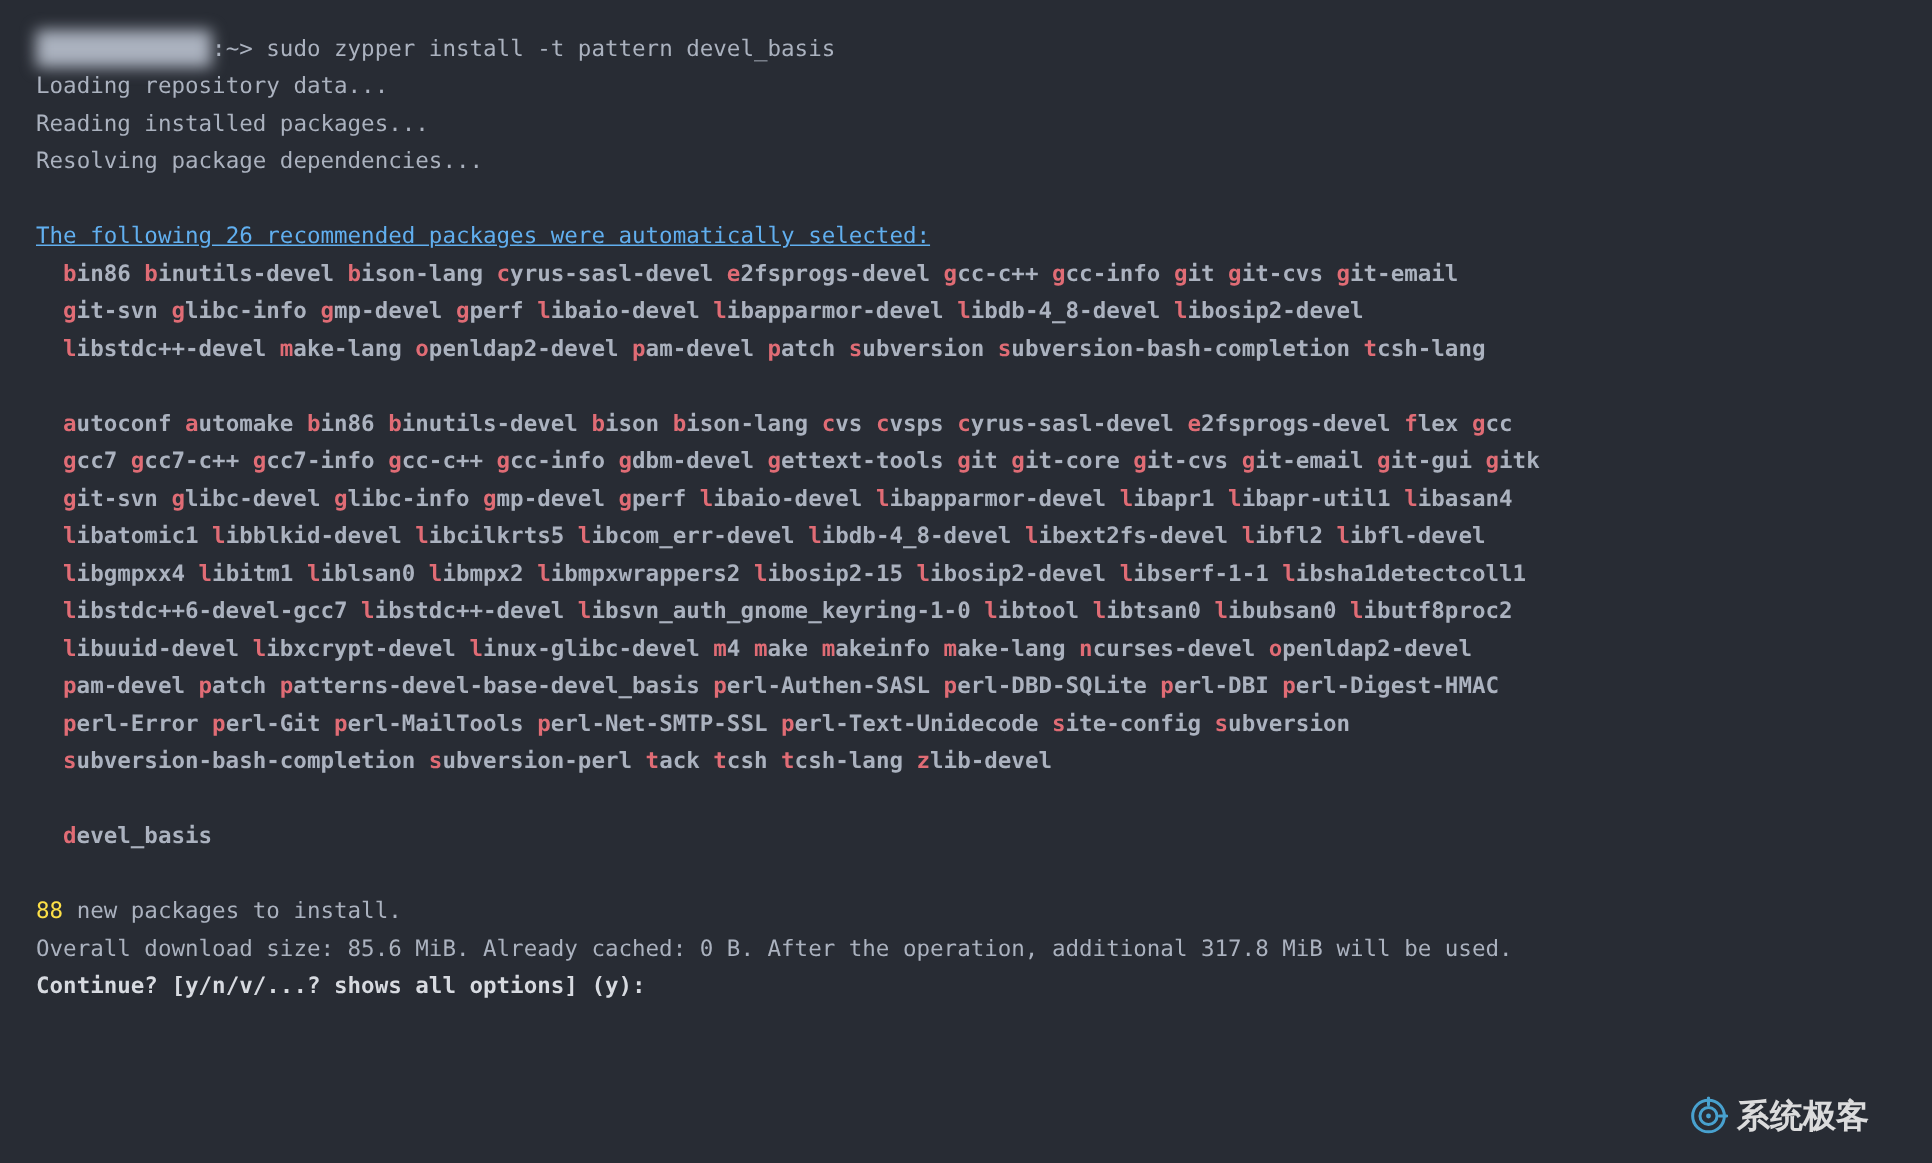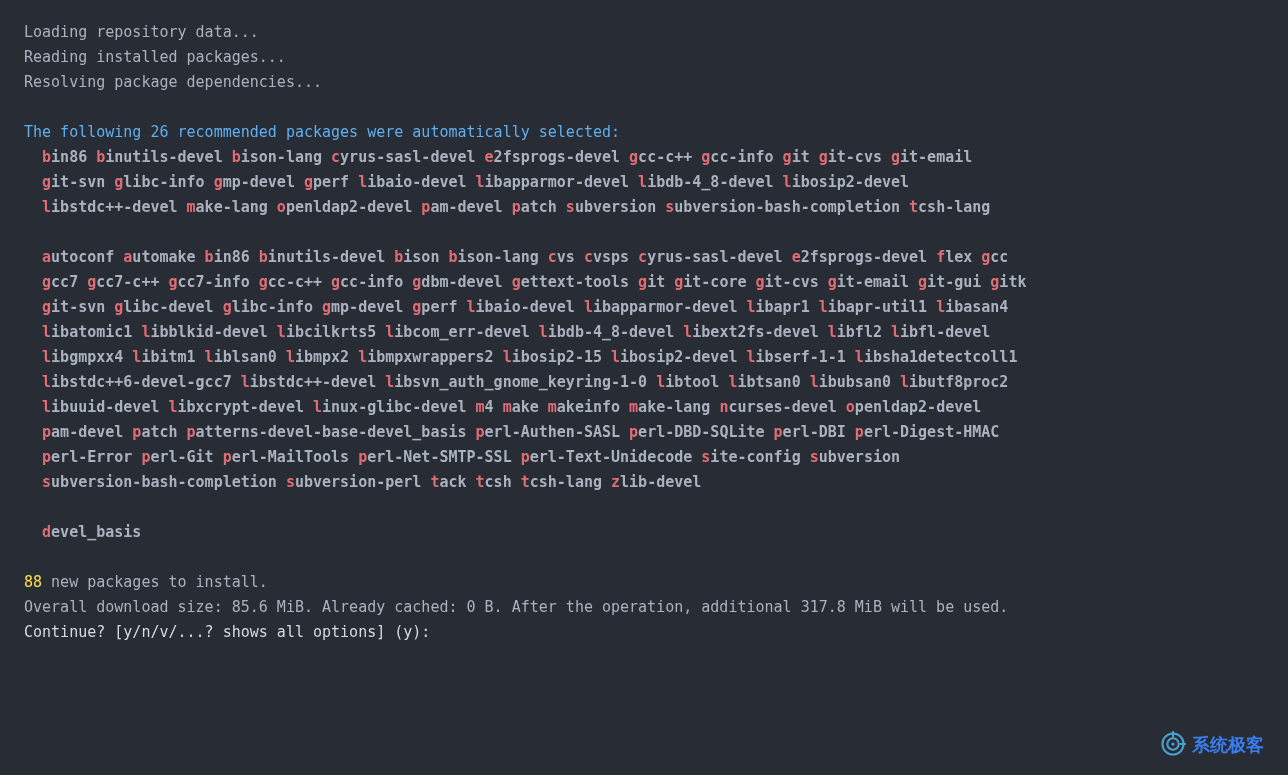--- a/index.html
+++ b/index.html
@@ -17,45 +17,46 @@
   }
   .line { white-space: pre-wrap; }
   .blur {
     filter: blur(5px);
     background: #abb2bf;
     color: #abb2bf;
     display: inline-block;
     border-radius: 2px;
   }
   .cmd { color: #abb2bf; }
-  .hdr { color: #61afef; }
+  .hdr { color: #61afef; text-decoration: underline; }
   .hl { color: #e06c75; }
   .pkg { color: #abb2bf; }
   .num { color: #fde047; }
-  .bold { font-weight: normal; color: #d7dae0; }
+  .bold { font-weight: bold; color: #d7dae0; }
   .blank { height: 25px; }
   .pkgline { padding-left: 2ch; white-space: pre-wrap; font-weight: bold; }
   .watermark {
     position: absolute;
-    right: 24px;
+    right: 42px;
     bottom: 18px;
-    color: #3b82f6;
-    font-size: 18px;
+    color: #e5e5e5;
+    font-size: 22px;
     font-weight: bold;
     display: flex;
     align-items: center;
     gap: 6px;
     opacity: 0.95;
   }
   .watermark svg { width: 26px; height: 26px; }
 </style>
 </head>
 <body>
 
 <div id="terminal">
+    <div class="line"><span class="blur">user@hostname</span><span class="cmd">:~&gt; </span><span class="cmd">sudo zypper install -t pattern devel_basis</span></div>
     <div class="line cmd">Loading repository data...</div>
     <div class="line cmd">Reading installed packages...</div>
     <div class="line cmd">Resolving package dependencies...</div>
     <div class="blank"></div>
     <div class="line hdr">The following 26 recommended packages were automatically selected:</div>
     <div class="pkgline"><span class="hl">b</span><span class="pkg">in86</span> <span class="hl">b</span><span class="pkg">inutils-devel</span> <span class="hl">b</span><span class="pkg">ison-lang</span> <span class="hl">c</span><span class="pkg">yrus-sasl-devel</span> <span class="hl">e</span><span class="pkg">2fsprogs-devel</span> <span class="hl">g</span><span class="pkg">cc-c++</span> <span class="hl">g</span><span class="pkg">cc-info</span> <span class="hl">g</span><span class="pkg">it</span> <span class="hl">g</span><span class="pkg">it-cvs</span> <span class="hl">g</span><span class="pkg">it-email</span></div>
     <div class="pkgline"><span class="hl">g</span><span class="pkg">it-svn</span> <span class="hl">g</span><span class="pkg">libc-info</span> <span class="hl">g</span><span class="pkg">mp-devel</span> <span class="hl">g</span><span class="pkg">perf</span> <span class="hl">l</span><span class="pkg">ibaio-devel</span> <span class="hl">l</span><span class="pkg">ibapparmor-devel</span> <span class="hl">l</span><span class="pkg">ibdb-4_8-devel</span> <span class="hl">l</span><span class="pkg">ibosip2-devel</span></div>
     <div class="pkgline"><span class="hl">l</span><span class="pkg">ibstdc++-devel</span> <span class="hl">m</span><span class="pkg">ake-lang</span> <span class="hl">o</span><span class="pkg">penldap2-devel</span> <span class="hl">p</span><span class="pkg">am-devel</span> <span class="hl">p</span><span class="pkg">atch</span> <span class="hl">s</span><span class="pkg">ubversion</span> <span class="hl">s</span><span class="pkg">ubversion-bash-completion</span> <span class="hl">t</span><span class="pkg">csh-lang</span></div>
     <div class="blank"></div>
     <div class="pkgline"><span class="hl">a</span><span class="pkg">utoconf</span> <span class="hl">a</span><span class="pkg">utomake</span> <span class="hl">b</span><span class="pkg">in86</span> <span class="hl">b</span><span class="pkg">inutils-devel</span> <span class="hl">b</span><span class="pkg">ison</span> <span class="hl">b</span><span class="pkg">ison-lang</span> <span class="hl">c</span><span class="pkg">vs</span> <span class="hl">c</span><span class="pkg">vsps</span> <span class="hl">c</span><span class="pkg">yrus-sasl-devel</span> <span class="hl">e</span><span class="pkg">2fsprogs-devel</span> <span class="hl">f</span><span class="pkg">lex</span> <span class="hl">g</span><span class="pkg">cc</span></div>

